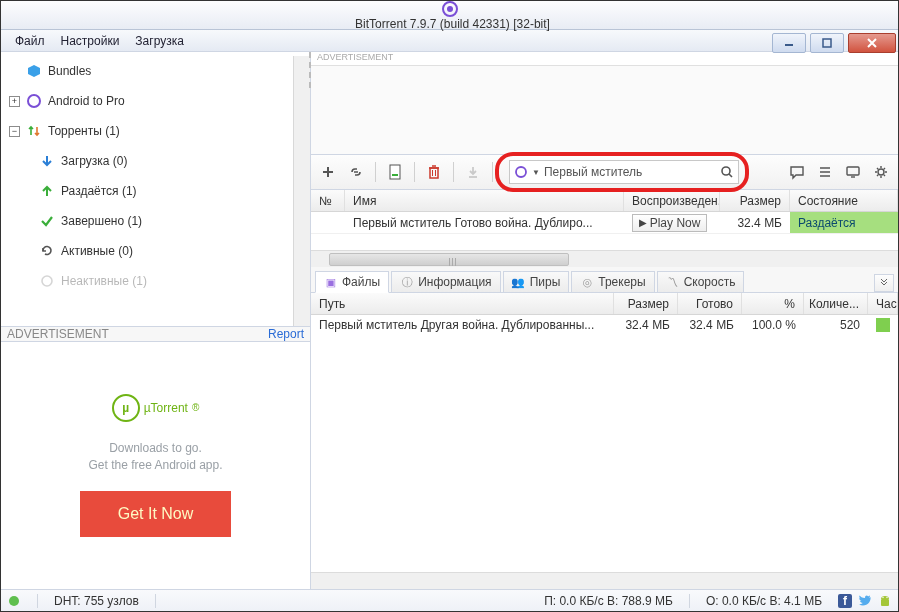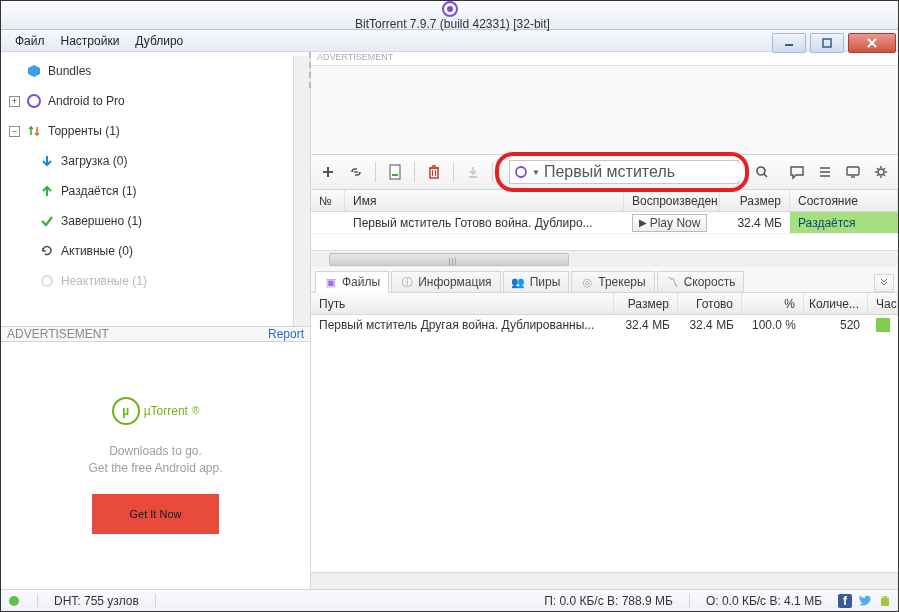--- a/index.html
+++ b/index.html
@@ -31,34 +31,34 @@
 .tree-item.root { padding-left: 8px; }
 .tree-toggle { width: 11px; height: 11px; border: 1px solid #8c8c8c; display: flex; align-items: center; justify-content: center; font-size: 9px; background: #fff;}
 .tree-icon { width: 16px; height: 16px; display: flex; align-items: center; justify-content: center; }
 
 .ad-bar { height: 16px; background: #f7f7f7; border-top: 1px solid #cfd6e3; border-bottom: 1px solid #cfd6e3; display: flex; align-items: center; padding: 0 6px; font-size: 10px; color: #888;}
 .ad-bar .report { margin-left: auto; color: #2b6cd6; }
 .ad-body { flex: 1; background: #fff; display: flex; flex-direction: column; align-items: center; justify-content: center; gap: 18px; padding: 10px; text-align: center;}
 .ut-logo { display: flex; align-items: center; gap: 4px; color: #6fb414; font-size: 22px; font-weight: 400;}
 .ut-logo .circ { width: 28px; height: 28px; border: 2px solid #6fb414; border-radius: 50%; display: flex; align-items: center; justify-content: center; color: #6fb414; font-weight: bold;}
 .ad-text { color: #9aa0a6; font-size: 18px; line-height: 1.4; }
-.ad-btn { background: #e84b3c; color: #0f172a; padding: 14px 38px; font-size: 11px; border: none; }
+.ad-btn { background: #e84b3c; color: #fef9c3; padding: 14px 38px; font-size: 16px; border: none; }
 
 
 .content { flex: 1; display: flex; flex-direction: column; }
 .adv-top { height: 14px; border-bottom: 1px solid #e0e0e0; font-size: 9px; color: #aaa; padding-left: 6px;}
 .adv-space { height: 88px; background: #fafafa; }
 
 .toolbar { height: 36px; border-top: 1px solid #cfd6e3; border-bottom: 1px solid #cfd6e3; display: flex; align-items: center; padding: 0 6px; gap: 6px; background: linear-gradient(#fdfdfd,#f1f1f1);}
 .tb-btn { width: 22px; height: 22px; display: flex; align-items: center; justify-content: center; color: #555; border-radius: 2px;}
 .tb-sep { width: 1px; height: 20px; background: #d0d0d0; margin: 0 2px;}
 .search-wrap { flex: 0 0 auto; position: relative; margin-left: 8px;}
 .search-highlight { position: absolute; inset: -8px -10px -8px -14px; border: 4px solid #e62020; border-radius: 18px; pointer-events: none;}
 .search-box { display: flex; align-items: center; border: 1px solid #c8c8c8; height: 24px; width: 230px; background: #fff; padding: 0 4px; gap: 4px;}
-.search-box input { border: none; outline: none; flex: 1; font-size: 16px; color: #555;}
+.search-box input { border: none; outline: none; flex: 1; font-size: 12px; color: #555;}
 .toolbar-right { margin-left: auto; display: flex; gap: 6px; align-items: center;}
 
 .grid-head { height: 22px; background: linear-gradient(#fbfbfb,#ececec); border-bottom: 1px solid #d6d6d6; display: flex; align-items: center;}
 .gh-cell { padding: 0 8px; border-right: 1px solid #e0e0e0; color: #333; height: 100%; display: flex; align-items: center; overflow: hidden; white-space: nowrap;}
 .grid-row { height: 22px; display: flex; align-items: center; border-bottom: 1px solid #f0f0f0;}
 .gr-cell { padding: 0 8px; overflow: hidden; white-space: nowrap; text-overflow: ellipsis; color: #333; display: flex; align-items: center; height: 100%;}
 .play-btn { border: 1px solid #bbb; background: linear-gradient(#fff,#eee); font-size: 10px; padding: 1px 6px; display: flex; align-items: center; gap: 3px; color: #444;}
 .status-seed { background: #a6df7f; color: #0c4a6e; text-align: right; padding-right: 6px;}
 .grid-body { flex: 0 0 38px; overflow: hidden;}
 .hscroll { height: 17px; background: #f0f0f0; border-top: 1px solid #dcdcdc; display: flex; align-items: center; position: relative;}
@@ -116,21 +116,21 @@
         <svg width="12" height="12">
           <path d="M2 2 L10 10 M10 2 L2 10" stroke="#fff" stroke-width="2"></path>
         </svg>
       </div>
   </div>
 </div>
 
 <div class="menubar">
   <span>Файл</span>
   <span>Настройки</span>
-  <span>Дублиро</span>
+  <span>Загрузка</span>
 </div>
 
 <div class="split">
 
   <div class="sidebar">
     <div class="sidebar-resize"></div>
     <div class="tree">
       <div class="tree-body">
         <div class="tree-item root">
           <span style="width:11px"></span>

